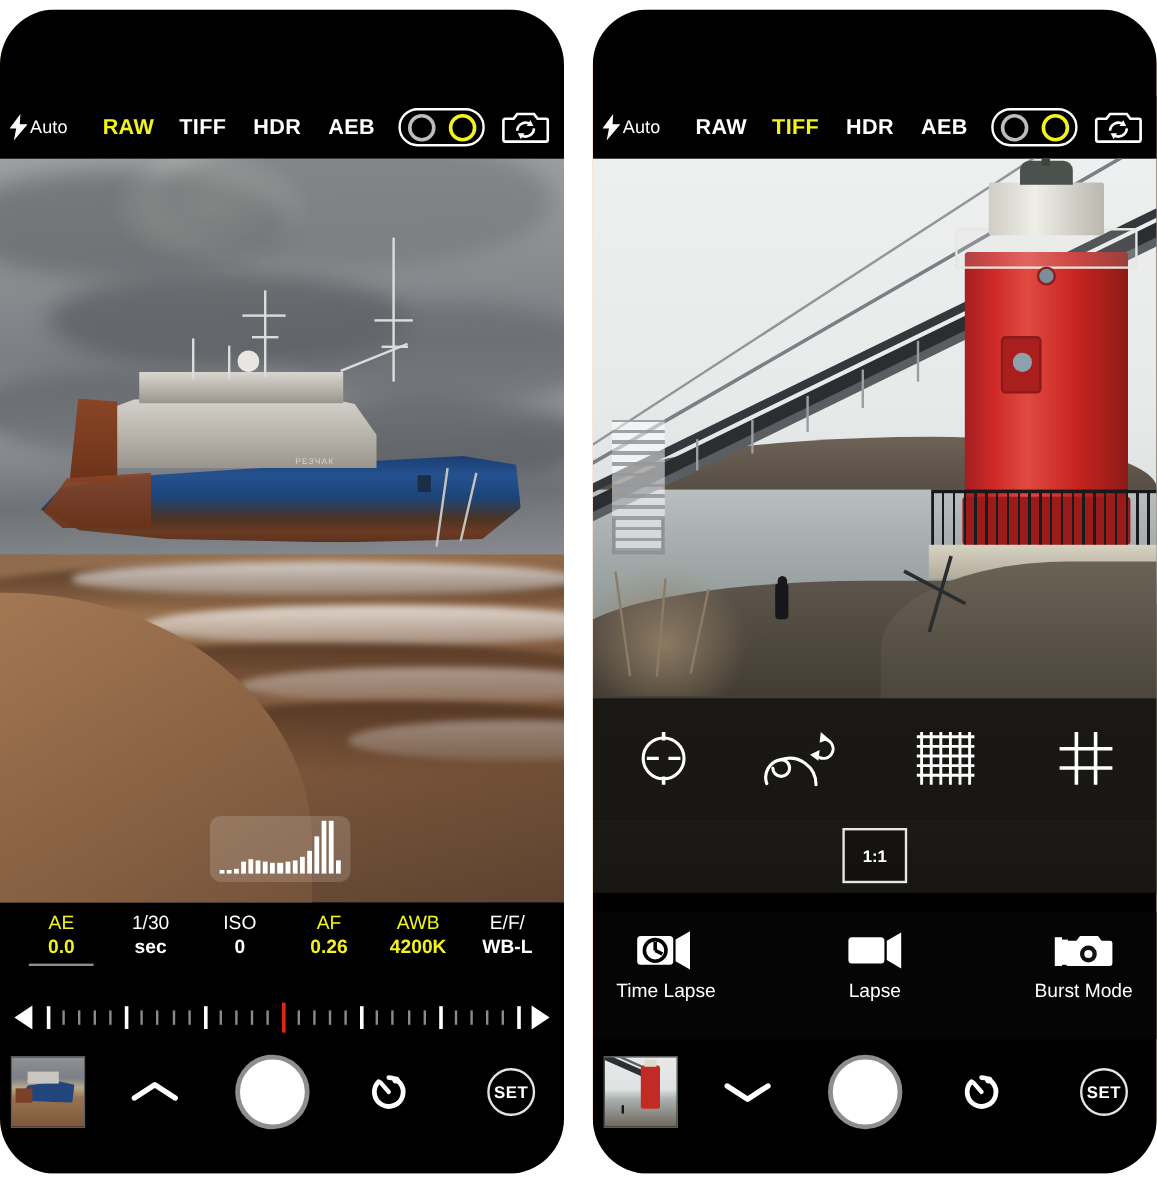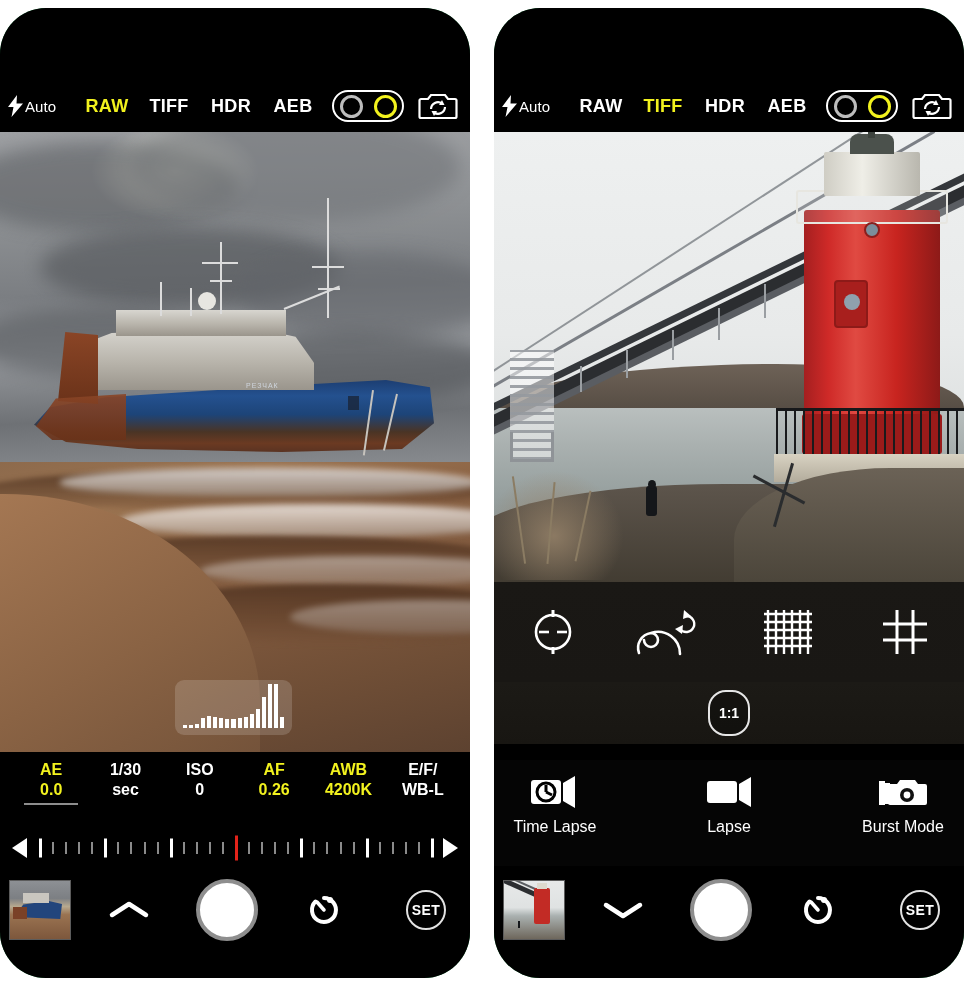--- a/index.html
+++ b/index.html
@@ -10,21 +10,21 @@
     overflow: hidden;
   }
   .stage { position: relative; width: 964px; height: 986px; background: #fff; }
 
   
   .phone {
     position: absolute;
     top: 8px;
     width: 470px;
     height: 970px;
-    background: #15803d;
+    background: #fdba74;
     border-radius: 46px;
     overflow: hidden;
   }
   .phone.left  { left: 0px; }
   .phone.right { left: 494px; }
 
   .screen {
     position: absolute;
     left: 0; top: 0;
     width: 470px; height: 970px;
@@ -153,21 +153,21 @@
   .settings {
     position: absolute; left: 0; right: 0; top: 748px;
     height: 62px;
     display: flex; align-items: flex-start;
     padding: 4px 10px 0 14px;
   }
   .setcell {
     flex: 1 1 0; text-align: center; position: relative;
     display: flex; flex-direction: column; align-items: center;
   }
-  .setcell .k { font-size: 16px; font-weight: bold; line-height: 20px; color: #fff; }
+  .setcell .k { font-size: 16px; font-weight: normal; line-height: 20px; color: #fff; }
   .setcell .v { font-size: 16px; font-weight: bold; line-height: 20px; color: #fff; }
   .setcell.on .k, .setcell.on .v { color: #f2f21e; }
   .setcell .underline {
     position: absolute; bottom: -5px; left: 14%; width: 72%; height: 2px; background: #8d8d8d;
   }
 
   
   .slider {
     position: absolute; left: 0; right: 0; top: 820px;
     height: 40px;
@@ -560,21 +560,21 @@
               <line x1="36" y1="6" x2="36" y2="50"></line>
               <line x1="6" y1="20" x2="50" y2="20"></line>
               <line x1="6" y1="36" x2="50" y2="36"></line>
             </g>
           </svg>
         </div>
       </div>
 
       <div class="ratios">
         <div class="ratio-cell">
-          <div class="rbox" style="width:42px;height:46px;border-radius:18px;">1:1</div>
+          <div class="rbox" style="width:54px;height:46px;">1:1</div>
         </div>
       </div>
 
       <div class="modes">
         <div class="mode clip-left">
           <div class="mode-icon">
             <svg width="52" height="40" viewBox="0 0 52 40">
               <rect x="2" y="8" width="30" height="24" rx="3" fill="#fff"></rect>
               <polygon points="34,11 46,4 46,36 34,29" fill="#fff"></polygon>
               <circle cx="17" cy="20" r="9" fill="none" stroke="#000" stroke-width="3"></circle>

